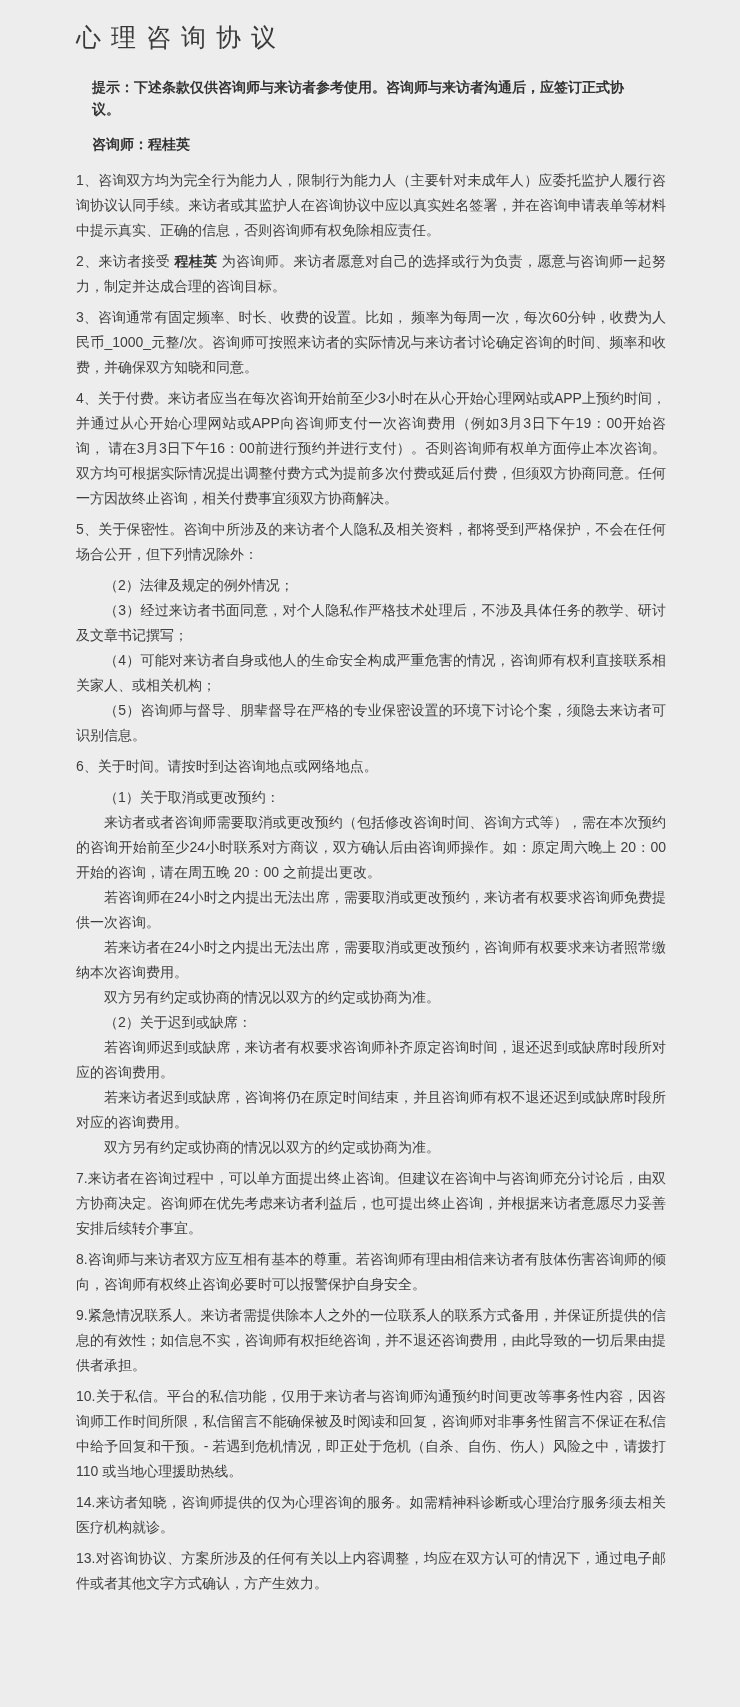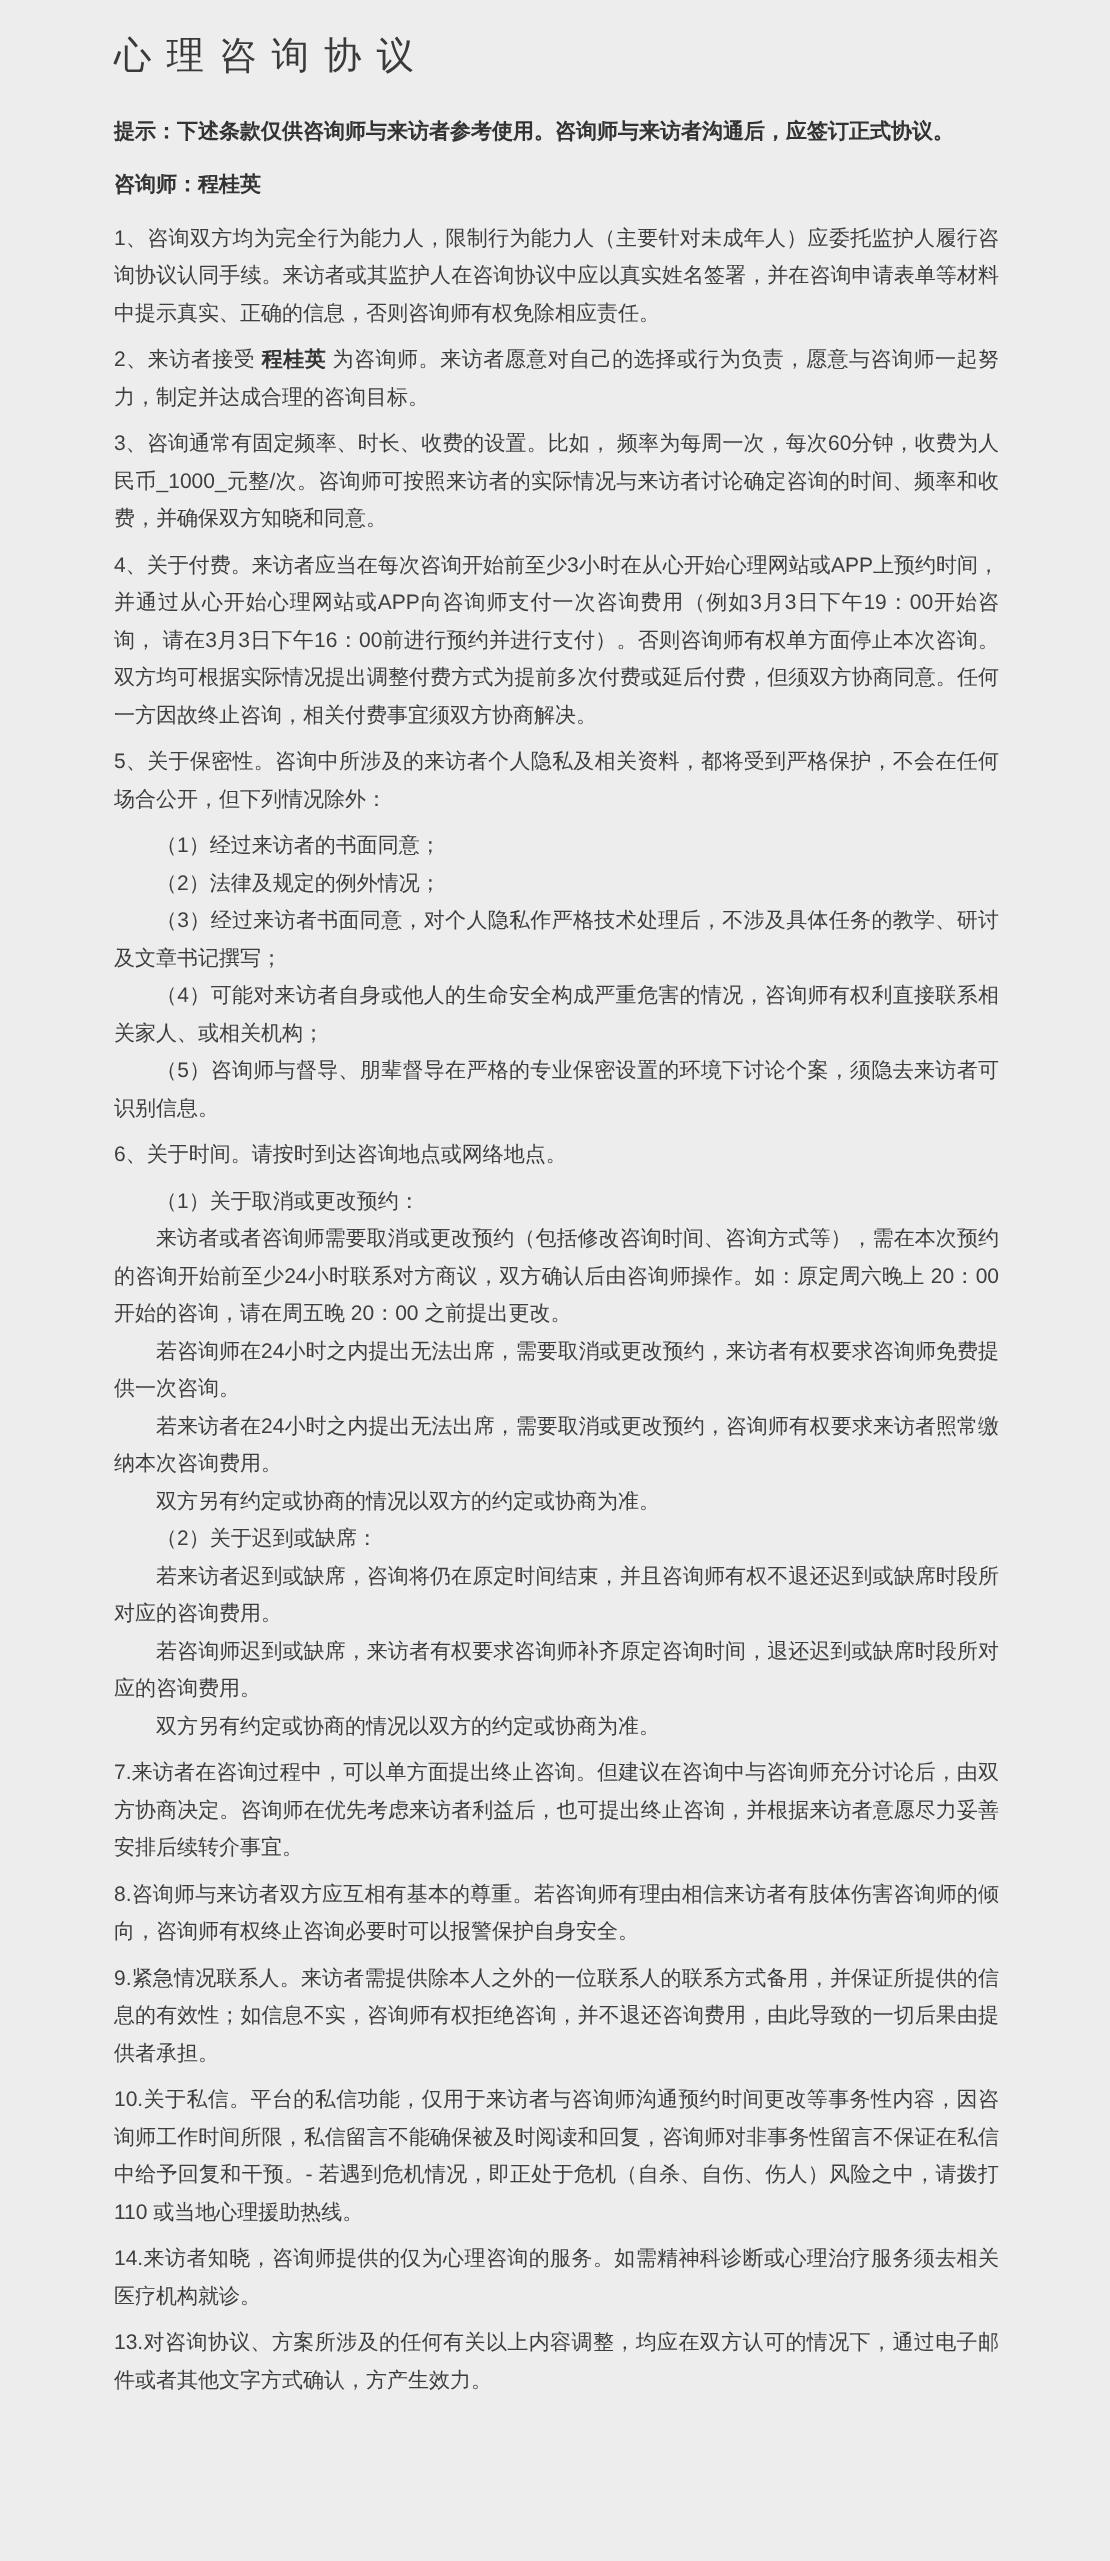--- a/index.html
+++ b/index.html
@@ -23,21 +23,21 @@
     font-weight: 400;
     letter-spacing: 10px;
     color: #3a3a3a;
     margin: 10px 0 22px;
     line-height: 34px;
   }
   .head-line {
     font-weight: bold;
     color: #333;
     line-height: 22px;
-    margin: 13px 0;
+    margin: 13px 16px;
   }
   p.clause {
     line-height: 25px;
     margin: 6px 0;
     text-align: justify;
   }
   p.sub {
     line-height: 25px;
     margin: 0;
     text-indent: 2em;
@@ -59,35 +59,34 @@
 
   <p class="clause">1、咨询双方均为完全行为能力人，限制行为能力人（主要针对未成年人）应委托监护人履行咨询协议认同手续。来访者或其监护人在咨询协议中应以真实姓名签署，并在咨询申请表单等材料中提示真实、正确的信息，否则咨询师有权免除相应责任。</p>
 
   <p class="clause"><span>2、来访者接受 </span><span class="bold">程桂英</span><span> 为咨询师。来访者愿意对自己的选择或行为负责，愿意与咨询师一起努力，制定并达成合理的咨询目标。</span></p>
 
   <p class="clause">3、咨询通常有固定频率、时长、收费的设置。比如， 频率为每周一次，每次60分钟，收费为人民币_1000_元整/次。咨询师可按照来访者的实际情况与来访者讨论确定咨询的时间、频率和收费，并确保双方知晓和同意。</p>
 
   <p class="clause">4、关于付费。来访者应当在每次咨询开始前至少3小时在从心开始心理网站或APP上预约时间，并通过从心开始心理网站或APP向咨询师支付一次咨询费用（例如3月3日下午19：00开始咨询， 请在3月3日下午16：00前进行预约并进行支付）。否则咨询师有权单方面停止本次咨询。双方均可根据实际情况提出调整付费方式为提前多次付费或延后付费，但须双方协商同意。任何一方因故终止咨询，相关付费事宜须双方协商解决。</p>
 
   <p class="clause">5、关于保密性。咨询中所涉及的来访者个人隐私及相关资料，都将受到严格保护，不会在任何场合公开，但下列情况除外：</p>
-  <p class="sub">（1）经过来访者的书面同意；</p>
   <p class="sub">（2）法律及规定的例外情况；</p>
   <p class="sub">（3）经过来访者书面同意，对个人隐私作严格技术处理后，不涉及具体任务的教学、研讨及文章书记撰写；</p>
   <p class="sub">（4）可能对来访者自身或他人的生命安全构成严重危害的情况，咨询师有权利直接联系相关家人、或相关机构；</p>
   <p class="sub">（5）咨询师与督导、朋辈督导在严格的专业保密设置的环境下讨论个案，须隐去来访者可识别信息。</p>
 
   <p class="clause">6、关于时间。请按时到达咨询地点或网络地点。</p>
   <p class="sub">（1）关于取消或更改预约：</p>
   <p class="sub">来访者或者咨询师需要取消或更改预约（包括修改咨询时间、咨询方式等），需在本次预约的咨询开始前至少24小时联系对方商议，双方确认后由咨询师操作。如：原定周六晚上 20：00 开始的咨询，请在周五晚 20：00 之前提出更改。</p>
   <p class="sub">若咨询师在24小时之内提出无法出席，需要取消或更改预约，来访者有权要求咨询师免费提供一次咨询。</p>
   <p class="sub">若来访者在24小时之内提出无法出席，需要取消或更改预约，咨询师有权要求来访者照常缴纳本次咨询费用。</p>
   <p class="sub">双方另有约定或协商的情况以双方的约定或协商为准。</p>
   <p class="sub">（2）关于迟到或缺席：</p>
+  <p class="sub">若咨询师迟到或缺席，来访者有权要求咨询师补齐原定咨询时间，退还迟到或缺席时段所对应的咨询费用。</p>
   <p class="sub">若来访者迟到或缺席，咨询将仍在原定时间结束，并且咨询师有权不退还迟到或缺席时段所对应的咨询费用。</p>
-  <p class="sub">若咨询师迟到或缺席，来访者有权要求咨询师补齐原定咨询时间，退还迟到或缺席时段所对应的咨询费用。</p>
   <p class="sub">双方另有约定或协商的情况以双方的约定或协商为准。</p>
 
   <p class="clause">7.来访者在咨询过程中，可以单方面提出终止咨询。但建议在咨询中与咨询师充分讨论后，由双方协商决定。咨询师在优先考虑来访者利益后，也可提出终止咨询，并根据来访者意愿尽力妥善安排后续转介事宜。</p>
   <p class="clause">8.咨询师与来访者双方应互相有基本的尊重。若咨询师有理由相信来访者有肢体伤害咨询师的倾向，咨询师有权终止咨询必要时可以报警保护自身安全。</p>
   <p class="clause">9.紧急情况联系人。来访者需提供除本人之外的一位联系人的联系方式备用，并保证所提供的信息的有效性；如信息不实，咨询师有权拒绝咨询，并不退还咨询费用，由此导致的一切后果由提供者承担。</p>
   <p class="clause">10.关于私信。平台的私信功能，仅用于来访者与咨询师沟通预约时间更改等事务性内容，因咨询师工作时间所限，私信留言不能确保被及时阅读和回复，咨询师对非事务性留言不保证在私信中给予回复和干预。- 若遇到危机情况，即正处于危机（自杀、自伤、伤人）风险之中，请拨打 110 或当地心理援助热线。</p>
   <p class="clause">14.来访者知晓，咨询师提供的仅为心理咨询的服务。如需精神科诊断或心理治疗服务须去相关医疗机构就诊。</p>
   <p class="clause">13.对咨询协议、方案所涉及的任何有关以上内容调整，均应在双方认可的情况下，通过电子邮件或者其他文字方式确认，方产生效力。</p>
 
 </div>

